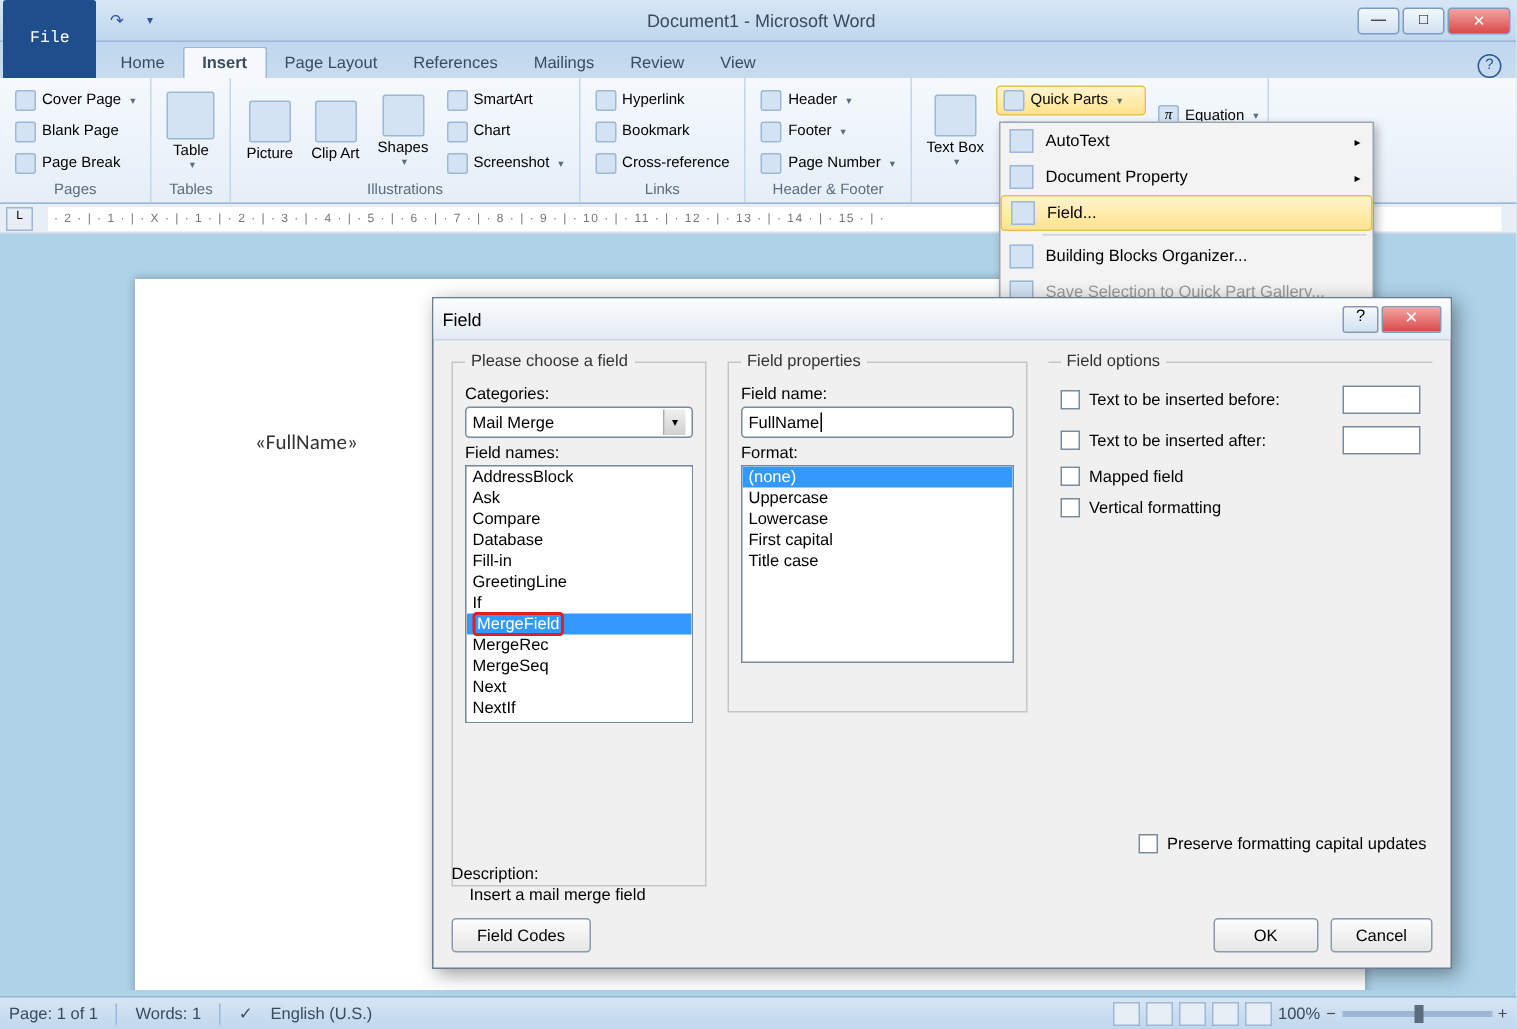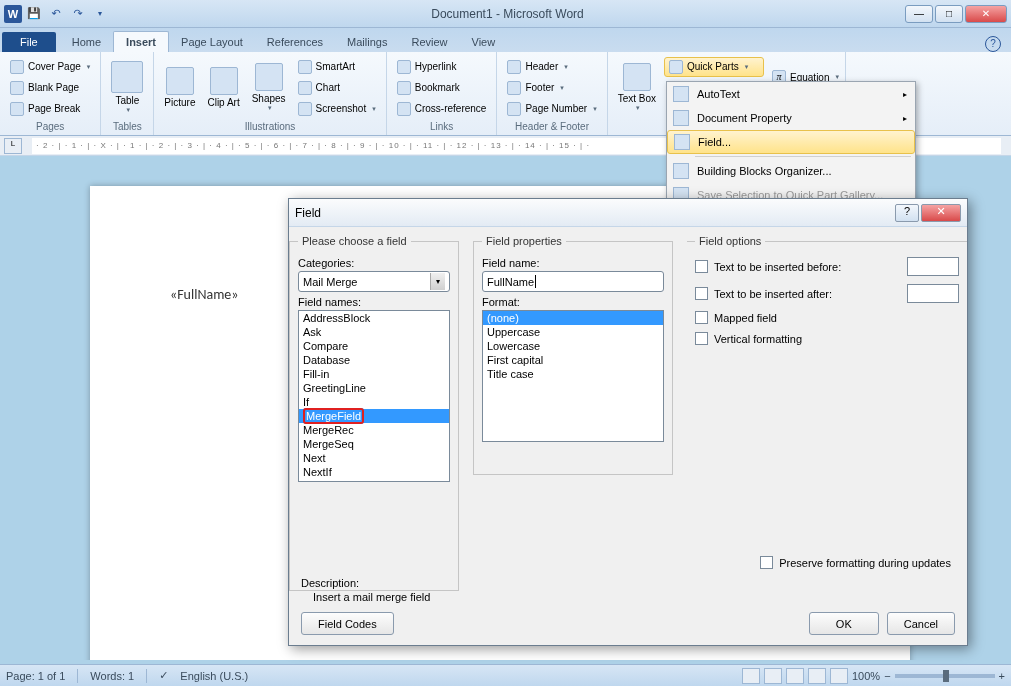--- a/index.html
+++ b/index.html
@@ -11,21 +11,21 @@
 .titlebar .qat .w-icon { width: 18px; height: 18px; background: #2b579a; color: #fff; font-weight: bold; text-align: center; line-height: 18px; font-size: 11px; border-radius: 2px; }
 .titlebar .qat .qbtn { width: 20px; height: 20px; display: flex; align-items: center; justify-content: center; color: #2b579a; }
 .titlebar .title { flex: 1; text-align: center; color: #3a4b5c; font-size: 12px; }
 .titlebar .winbtns { display: flex; gap: 2px; padding-right: 4px; }
 .titlebar .winbtns .wbtn { width: 28px; height: 18px; background: linear-gradient(#f3f7fc,#d2e1f1); border: 1px solid #7a9cc0; border-radius: 3px; display: flex; align-items: center; justify-content: center; font-size: 10px; }
 .titlebar .winbtns .wbtn.close { background: linear-gradient(#f5a3a3,#d94a4a); color: #fff; width: 42px; }
 
 
 .tabs { height: 24px; display: flex; align-items: flex-end; padding-left: 2px; background: linear-gradient(#bfd7ee,#c9dcef); }
 .tabs .tab { padding: 4px 12px; color: #3a4b5c; font-size: 11px; cursor: pointer; }
-.tabs .tab.file { background: #1e4e8c; color: #fff; border-radius: 2px 2px 0 0; margin-right: 4px; padding: 4px 18px; }
+.tabs .tab.file { background: #1e4e8c; color: #fff; border-radius: 2px 2px 0 0; margin-right: 4px; padding: 20px 18px; font-family: Liberation Mono, monospace; }
 .tabs .tab.active { background: #f5f9fd; border: 1px solid #9db7d4; border-bottom: none; border-radius: 2px 2px 0 0; font-weight: bold; }
 .tabs .help { margin-left: auto; margin-right: 10px; color: #2b579a; width: 16px; height: 16px; border: 1px solid #2b579a; border-radius: 50%; text-align: center; line-height: 14px; font-size: 10px; }
 
 
 .ribbon { height: 84px; background: linear-gradient(#f5f9fd,#e5eef8); border-bottom: 1px solid #9db7d4; display: flex; }
 .group { border-right: 1px solid #c5d6e8; padding: 2px 6px; display: flex; flex-direction: column; justify-content: space-between; }
 .group-label { text-align: center; color: #5a6c7d; font-size: 10px; padding-bottom: 1px; }
 .group-body { display: flex; gap: 4px; flex: 1; }
 .btn-v { display: flex; flex-direction: column; align-items: center; justify-content: center; padding: 2px 4px; cursor: pointer; min-width: 38px; }
 .btn-v .icn { width: 24px; height: 24px; background: #d4e3f3; border: 1px solid #9db7d4; border-radius: 2px; margin-bottom: 2px; }
@@ -64,21 +64,21 @@
 .statusbar .slider { width: 100px; height: 4px; background: #9db7d4; position: relative; }
 .statusbar .slider .thumb { position: absolute; left: 48px; top: -4px; width: 6px; height: 12px; background: #5a6c7d; }
 
 
 .dialog { position: absolute; left: 288px; top: 198px; width: 680px; height: 448px; background: #f0f0f0; border: 1px solid #6b7d8f; box-shadow: 3px 3px 12px rgba(0,0,0,.4); z-index: 100; }
 .dialog .dtitle { height: 28px; background: linear-gradient(#fbfcfd,#e3ebf4); display: flex; align-items: center; padding: 0 6px; border-bottom: 1px solid #c5d6e8; }
 .dialog .dtitle .txt { font-size: 12px; }
 .dialog .dtitle .dbtns { margin-left: auto; display: flex; gap: 2px; }
 .dialog .dtitle .dbtn { width: 24px; height: 18px; border: 1px solid #8a9aad; background: linear-gradient(#f3f7fc,#d2e1f1); text-align: center; font-size: 11px; border-radius: 2px; }
 .dialog .dtitle .dbtn.close { background: linear-gradient(#f5a3a3,#d94a4a); color: #fff; width: 40px; }
-.dialog .dbody { padding: 8px 0; display: flex; gap: 14px; height: 372px; }
+.dialog .dbody { padding: 8px 12px; display: flex; gap: 14px; height: 372px; }
 .dialog fieldset { border: 1px solid #c5c5c5; padding: 6px 8px 8px; }
 .dialog legend { font-size: 11px; padding: 0 4px; color: #333; }
 .col1 { width: 170px; display: flex; flex-direction: column; }
 .col2 { width: 200px; display: flex; flex-direction: column; }
 .col3 { flex: 1; display: flex; flex-direction: column; }
 .lbl-s { font-size: 11px; margin: 4px 0 2px; }
 .combo { height: 21px; border: 1px solid #7a8a9a; background: #fff; display: flex; align-items: center; padding: 0 4px; font-size: 11px; }
 .combo .carr { margin-left: auto; width: 15px; height: 17px; background: linear-gradient(#f0f0f0,#d0d0d0); border-left: 1px solid #aaa; text-align: center; font-size: 8px; line-height: 17px; }
 .listbox { border: 1px solid #7a8a9a; background: #fff; font-size: 11px; overflow-y: scroll; }
 .listbox .li { padding: 1px 4px; cursor: pointer; white-space: nowrap; }
@@ -361,21 +361,21 @@
           <span>Mapped field</span>
         </div>
       <div class="chk">
           <span class="box"></span>
           <span>Vertical formatting</span>
         </div>
     </fieldset>
   </div>
   <div class="chk" style="position:absolute;right:16px;bottom:72px">
       <span class="box"></span>
-      <span>Preserve formatting during updates</span>
+      <span>Preserve formatting capital updates</span>
     </div>
   <div class="desc-area">
     <div>Description:</div>
     <div style="padding:2px 0 0 12px">Insert a mail merge field</div>
   </div>
   <div class="dfooter">
     <button class="dbutton">Field Codes</button>
     <div style="flex:1"></div>
     <button class="dbutton red-box" style="padding:0 26px;margin-right:8px">OK</button>
     <button class="dbutton">Cancel</button>

